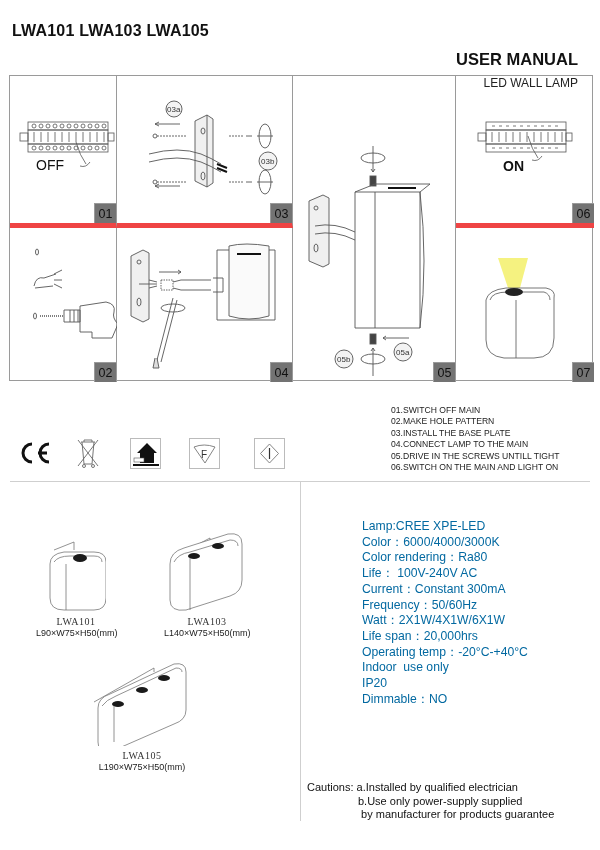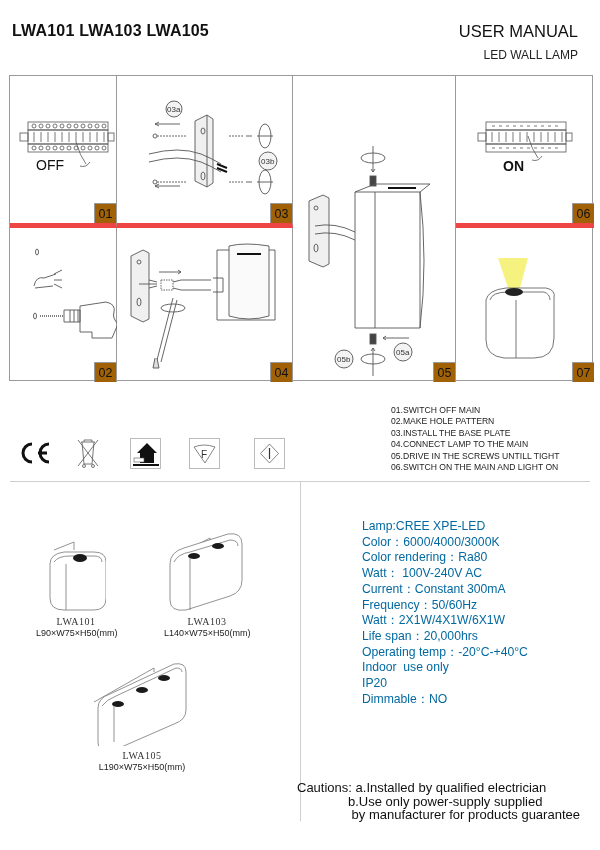--- a/index.html
+++ b/index.html
@@ -1,45 +1,45 @@
 <!DOCTYPE html>
 <html><head>
 <meta charset="utf-8">
 <style>
   * { box-sizing: border-box; margin: 0; padding: 0; }
   html, body { width: 600px; height: 850px; background: #fff; overflow: hidden; }
   body { position: relative; font-family: "Liberation Sans", sans-serif; color: #111; }
 
   .title-main { position: absolute; left: 12px; top: 22px; font-size: 16px; font-weight: bold; letter-spacing: 0.2px; }
   .title-right { position: absolute; right: 22px; top: 22px; text-align: right; }
-  .title-right .um { font-size: 16.5px; font-weight: normal; }
+  .title-right .um { font-size: 16.5px; font-weight: bold; margin-top: 28px; }
   .title-right .sub { font-size: 12px; margin-top: 7px; color: #222; }
 
   .grid { position: absolute; left: 9px; top: 75px; width: 584px; height: 306px; border: 1px solid #9a9a9a; }
   .cell { position: absolute; border-right: 1px solid #9a9a9a; border-bottom: 5px solid #ef4444; }
-  .cell .num { position: absolute; right: 0; bottom: 0; width: 22px; height: 20px; border-left: 1px solid #9a9a9a; border-top: 1px solid #9a9a9a; font-size: 12.5px; text-align: center; line-height: 20px; background: #a16207; }
+  .cell .num { position: absolute; right: 0; bottom: 0; width: 22px; height: 20px; border-left: 1px solid #9a9a9a; border-top: 1px solid #9a9a9a; font-size: 12.5px; text-align: center; line-height: 20px; background: #737373; }
   .cell svg { position: absolute; left: 0; top: 0; }
   .ill-label { position: absolute; font-size: 13px; }
 
   .symbols { position: absolute; left: 18px; top: 435px; display: flex; align-items: center; }
   .sym { margin-right: 22px; display: flex; align-items: center; justify-content: center; }
   .sym-box { width: 31px; height: 31px; border: 1px solid #bbb; }
 
   .steps { position: absolute; left: 391px; top: 405px; font-size: 8.6px; line-height: 11.4px; color: #222; }
 
   .hsep { position: absolute; left: 10px; top: 481px; width: 300px; border-top: 1px solid #cfcfcf; }
   .hsep2 { position: absolute; left: 300px; top: 481px; width: 290px; border-top: 1px solid #cfcfcf; }
   .vsep { position: absolute; left: 300px; top: 481px; height: 340px; border-left: 1px solid #cfcfcf; }
 
   .product { position: absolute; text-align: center; }
   .product .model { font-family: Liberation Serif, serif; font-size: 10px; color: #333; letter-spacing: 0.5px; }
   .product .dims { font-size: 9px; color: #222; margin-top: 1px; }
 
   .specs { position: absolute; left: 362px; top: 519px; font-size: 12.2px; line-height: 15.7px; color: #0369a1; }
-  .cautions { position: absolute; left: 297px; top: 781px; font-size: 13px; line-height: 13.6px; color: #111; }
+  .cautions { position: absolute; left: 307px; top: 781px; font-size: 11px; line-height: 13.6px; color: #111; }
   .cautions .row { white-space: pre; }
 </style>
 </head>
 <body>
 
 <div class="title-main">LWA101 LWA103 LWA105</div>
 <div class="title-right">
   <div class="um">USER MANUAL</div>
   <div class="sub">LED WALL LAMP</div>
 </div>
@@ -303,21 +303,21 @@
     <ellipse cx="72" cy="16" rx="6" ry="3" fill="#1a1a1a"></ellipse>
   </svg>
   <div class="model">LWA105</div>
   <div class="dims">L190×W75×H50(mm)</div>
 </div>
 
 <div class="specs">
   <div>Lamp:CREE XPE-LED</div>
   <div>Color：6000/4000/3000K</div>
   <div>Color rendering：Ra80</div>
-  <div>Watt： 100V-240V AC</div>
+  <div>Life： 100V-240V AC</div>
   <div>Current：Constant 300mA</div>
   <div>Frequency：50/60Hz</div>
   <div>Watt：2X1W/4X1W/6X1W</div>
   <div>Life span：20,000hrs</div>
   <div>Operating temp：-20°C-+40°C</div>
   <div style="white-space:pre;">Indoor  use only</div>
   <div>IP20</div>
   <div>Dimmable：NO</div>
 </div>
 

